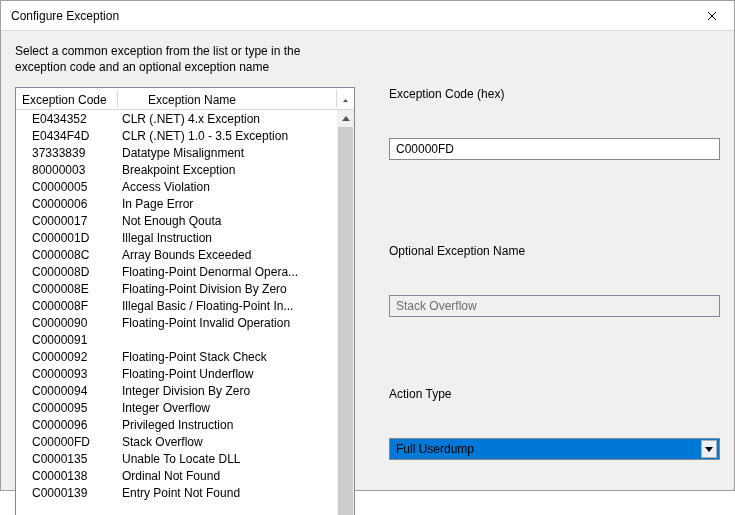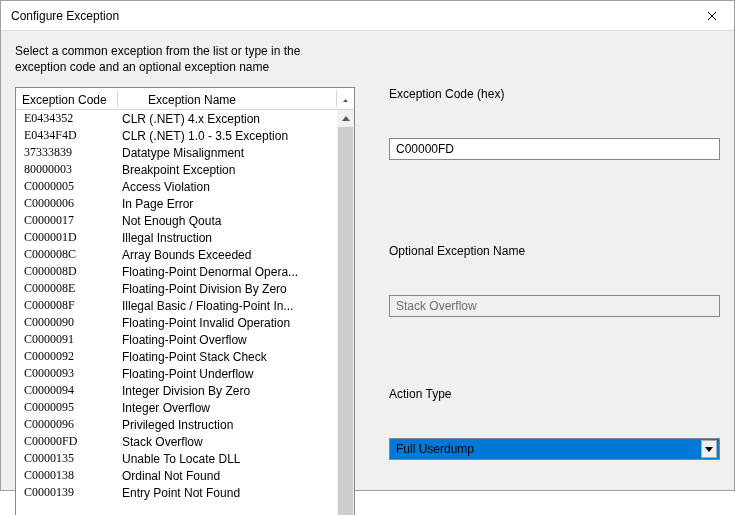--- a/index.html
+++ b/index.html
@@ -108,24 +108,23 @@
     overflow: hidden;
   }
   .row {
     display: flex;
     height: 17px;
     align-items: center;
     font-size: 12px;
   }
   .row .c1 {
     width: 102px;
-    padding-left: 8px;
+    padding-left: 16px;
     white-space: nowrap;
     overflow: hidden;
-    font-family: Liberation Serif, serif;
   }
   .row .c2 {
     flex: 1;
     padding-left: 4px;
     white-space: nowrap;
     overflow: hidden;
     text-overflow: ellipsis;
   }
   .scrollbar {
     width: 17px;
@@ -339,21 +338,20 @@
                 <div class="row">
                   <div class="c1">C000008F</div>
                   <div class="c2">Illegal Basic / Floating-Point In...</div>
                 </div>
                 <div class="row">
                   <div class="c1">C0000090</div>
                   <div class="c2">Floating-Point Invalid Operation</div>
                 </div>
                 <div class="row">
                   <div class="c1">C0000091</div>
-                  <div class="c2">Floating-Point Overflow</div>
                 </div>
                 <div class="row">
                   <div class="c1">C0000092</div>
                   <div class="c2">Floating-Point Stack Check</div>
                 </div>
                 <div class="row">
                   <div class="c1">C0000093</div>
                   <div class="c2">Floating-Point Underflow</div>
                 </div>
                 <div class="row">

